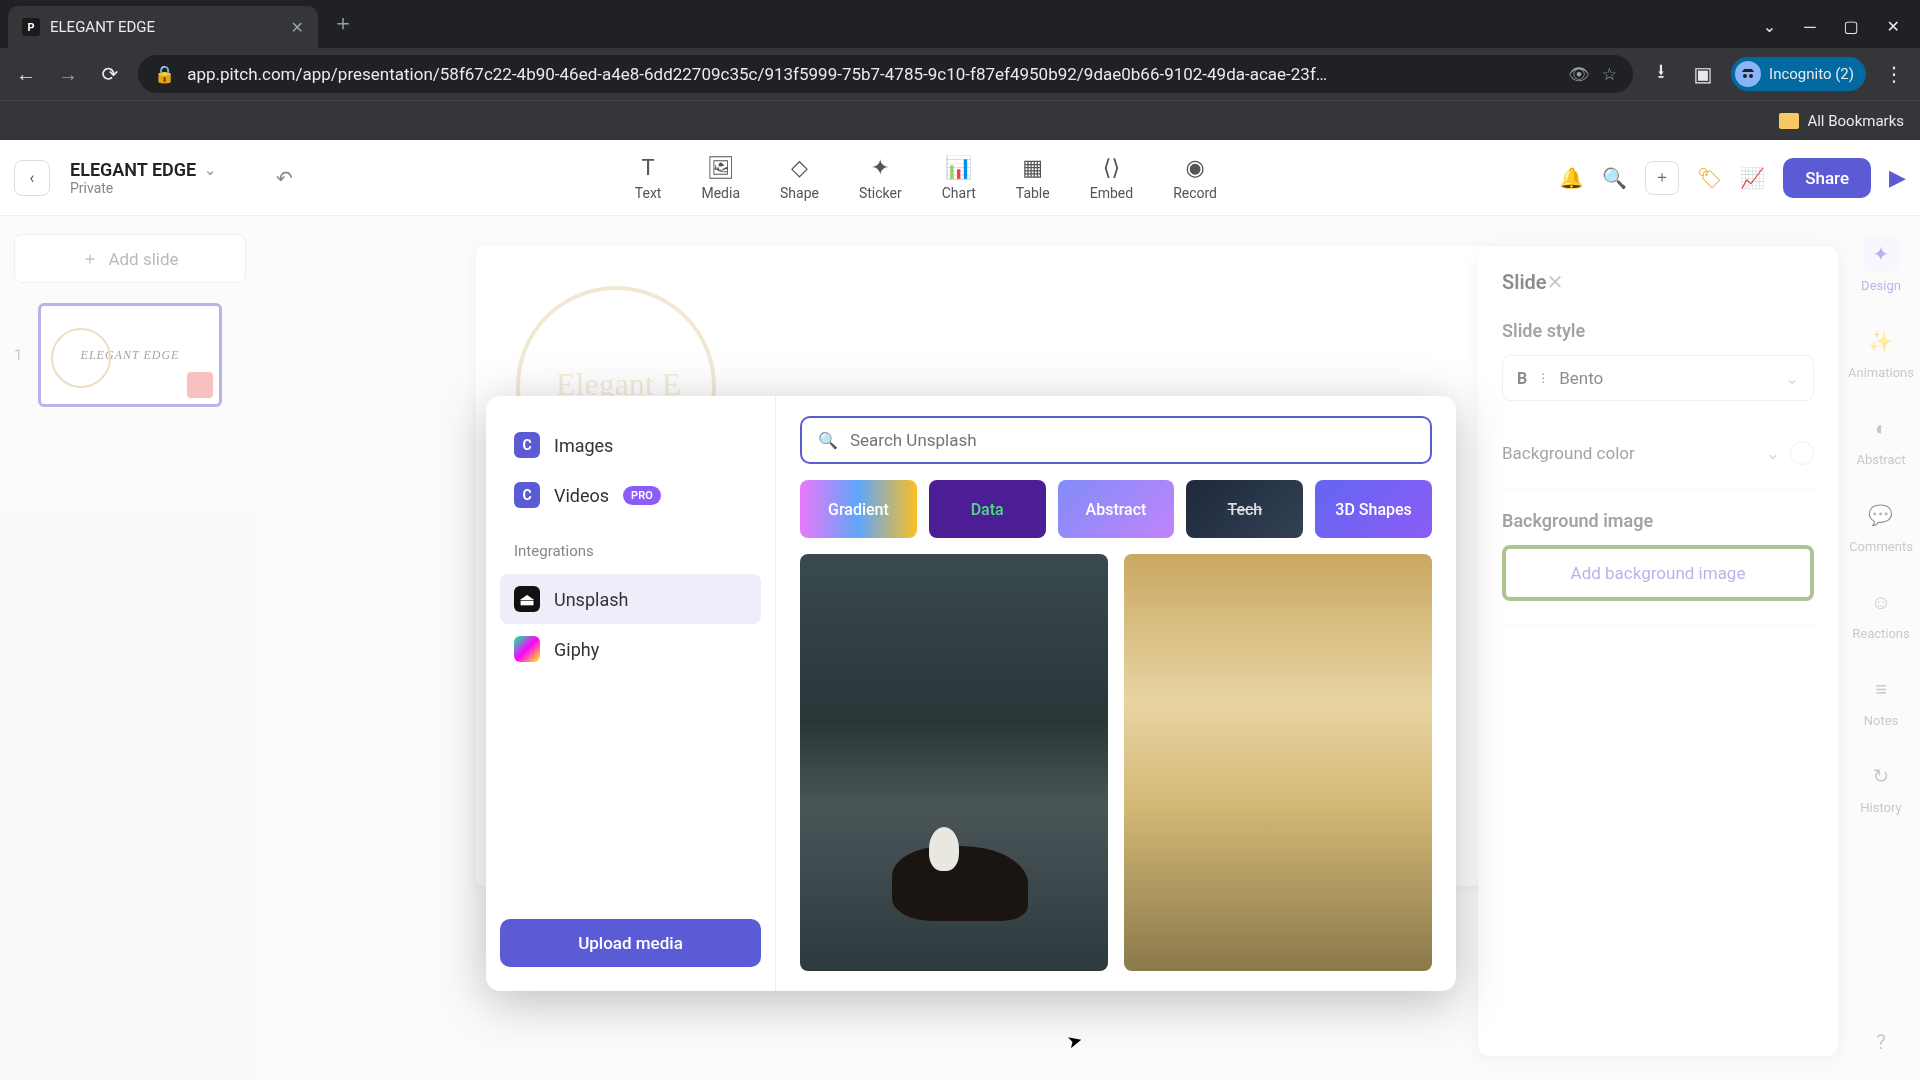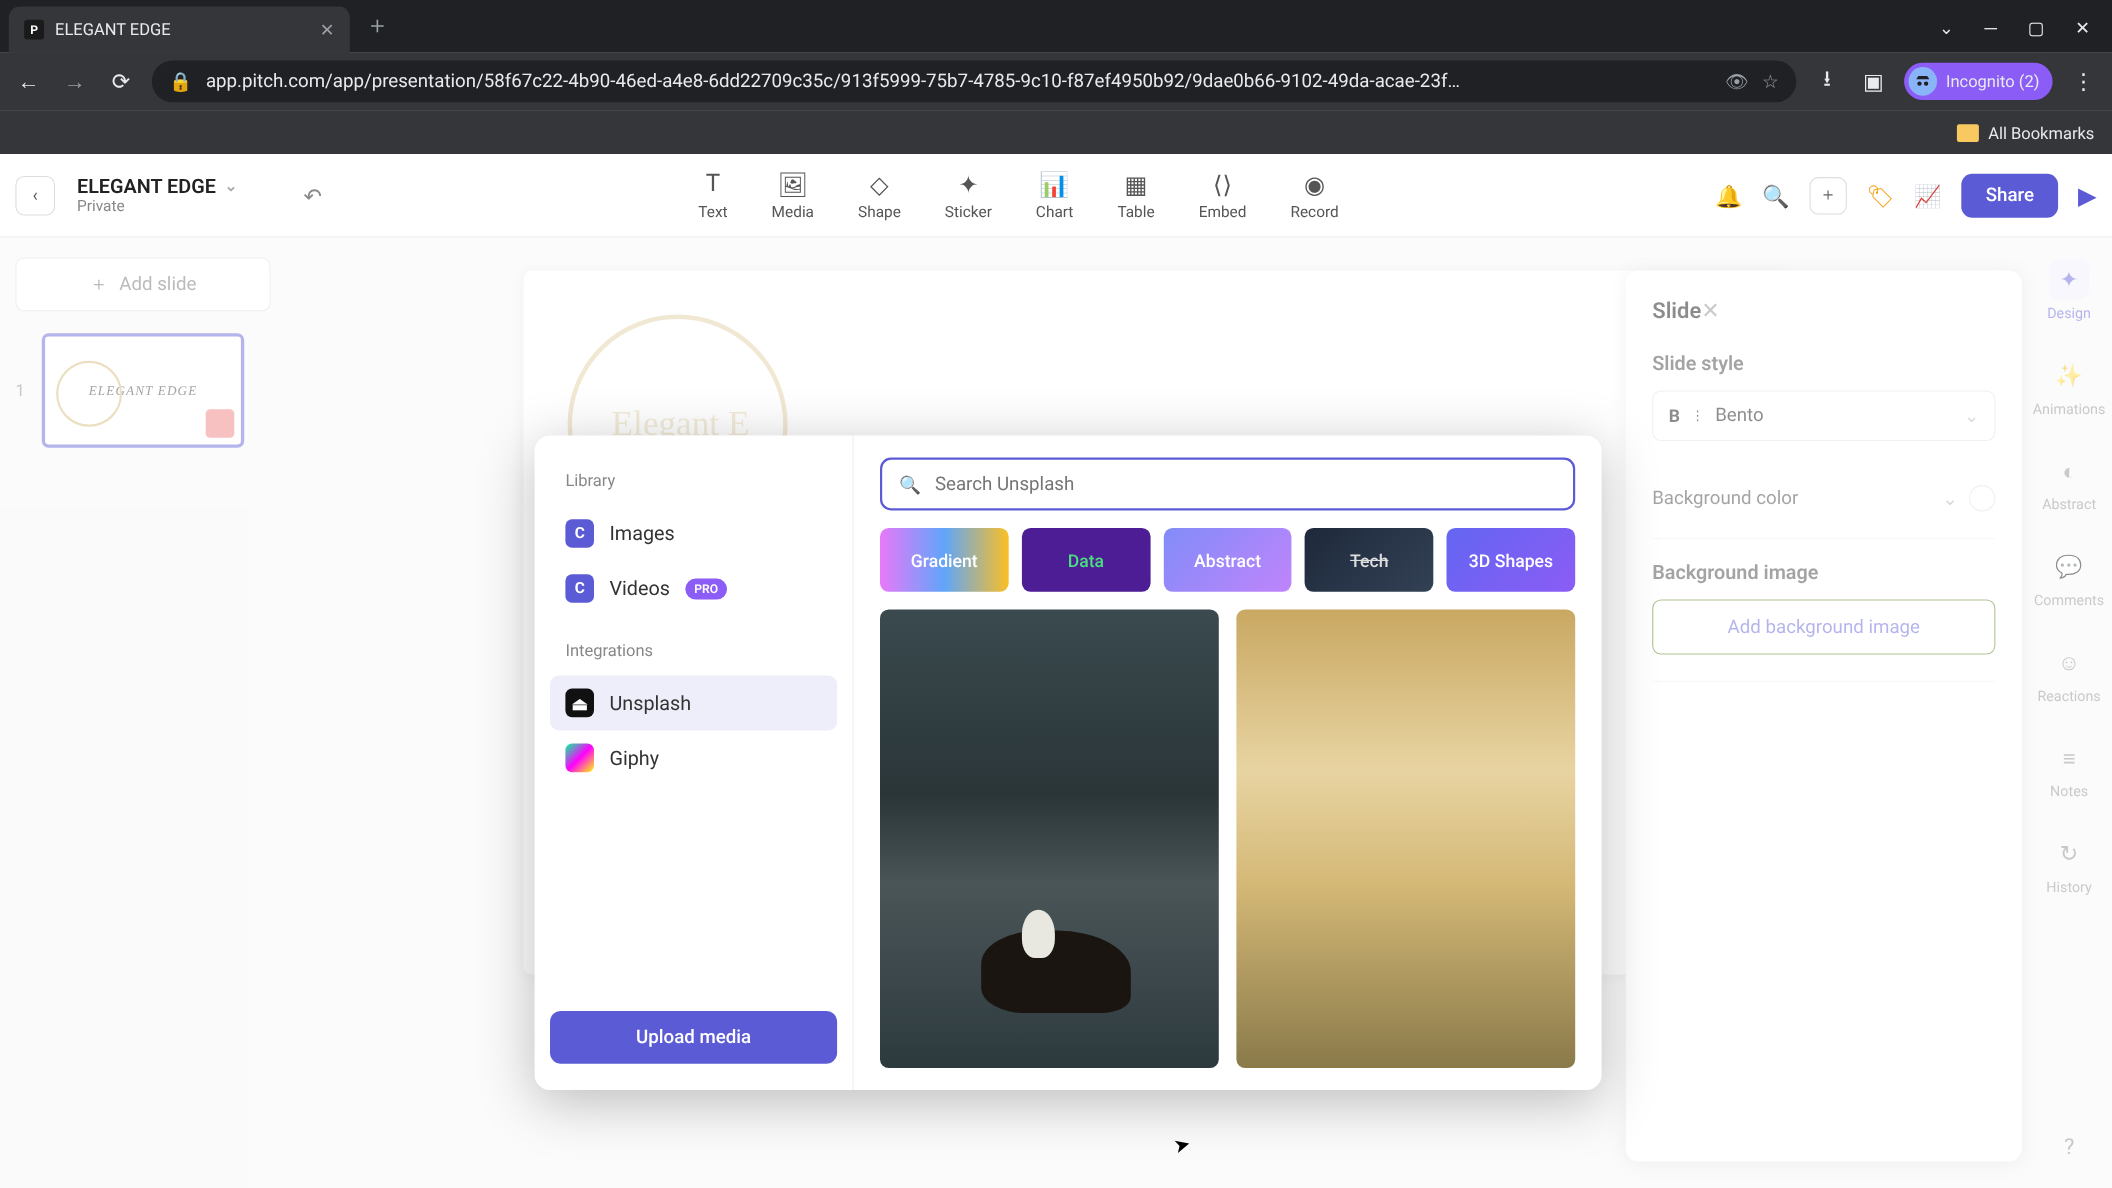--- a/index.html
+++ b/index.html
@@ -11,21 +11,21 @@
 .tab-favicon { width: 18px; height: 18px; background: #1a1a1a; border-radius: 3px; display: flex; align-items: center; justify-content: center; color: #fff; font-size: 11px; font-weight: bold; }
 .tab-title { flex: 1; }
 .tab-close { color: #9aa0a6; font-size: 16px; }
 .new-tab { color: #9aa0a6; font-size: 22px; margin-left: 14px; margin-bottom: 10px; }
 .window-controls { margin-left: auto; display: flex; gap: 28px; padding-right: 20px; margin-bottom: 12px; color: #e8eaed; }
 .browser-nav { background: #35363a; height: 52px; display: flex; align-items: center; padding: 0 12px; gap: 14px; }
 .nav-icon { color: #9aa0a6; font-size: 20px; width: 28px; text-align: center; }
 .nav-icon.active { color: #e8eaed; }
 .url-bar { flex: 1; background: #202124; border-radius: 22px; height: 38px; display: flex; align-items: center; padding: 0 16px; gap: 12px; color: #9aa0a6; font-size: 17px; }
 .url-text { flex: 1; color: #e8eaed; white-space: nowrap; overflow: hidden; }
-.profile-badge { background: #8b5cf6; border-radius: 20px; padding: 4px 12px 4px 4px; display: flex; align-items: center; gap: 8px; color: #e8eaed; font-size: 15px; }
+.profile-badge { background: #0369a1; border-radius: 20px; padding: 4px 12px 4px 4px; display: flex; align-items: center; gap: 8px; color: #e8eaed; font-size: 15px; }
 .profile-avatar { width: 26px; height: 26px; background: #8ab4f8; border-radius: 50%; display: flex; align-items: center; justify-content: center; }
 .bookmark-bar { background: #35363a; height: 40px; display: flex; align-items: center; justify-content: flex-end; padding: 0 16px; border-top: 1px solid #444; }
 .bookmark-item { display: flex; align-items: center; gap: 8px; color: #e8eaed; font-size: 15px; }
 .bookmark-folder { width: 20px; height: 16px; background: #f7c960; border-radius: 2px; }
 
 
 .app { position: absolute; top: 140px; left: 0; right: 0; bottom: 0; background: #f5f5f7; display: flex; flex-direction: column; }
 .app-header { height: 76px; display: flex; align-items: center; padding: 0 14px; gap: 20px; background: #fff; border-bottom: 1px solid #eee; }
 .back-btn { width: 36px; height: 36px; border: 1px solid #ddd; border-radius: 8px; display: flex; align-items: center; justify-content: center; color: #555; }
 .doc-title-block { display: flex; flex-direction: column; }
@@ -67,21 +67,21 @@
 
 .right-panel { position: absolute; right: 82px; top: 30px; width: 360px; background: #fff; border-radius: 12px; box-shadow: 0 2px 16px rgba(0,0,0,0.1); padding: 24px; height: 810px; }
 .rp-header { display: flex; align-items: center; margin-bottom: 26px; }
 .rp-title { font-size: 20px; font-weight: 600; }
 .rp-close { color: #888; font-size: 20px; }
 .rp-label { font-size: 18px; font-weight: 600; color: #333; margin-bottom: 14px; }
 .rp-select { border: 1px solid #ddd; border-radius: 8px; padding: 12px 14px; display: flex; align-items: center; gap: 10px; margin-bottom: 26px; }
 .rp-select-text { flex: 1; font-size: 17px; }
 .rp-row { display: flex; align-items: center; justify-content: space-between; padding: 14px 0; font-size: 17px; color: #333; }
 .rp-divider { height: 1px; background: #eee; margin: 10px 0 20px; }
-.rp-btn { width: 100%; border: 1px solid #4d7c0f; color: #5b5bd6; background: #fff; border-radius: 8px; padding: 14px; font-size: 17px; }
+.rp-btn { width: 100%; border: 4px solid #4d7c0f; color: #5b5bd6; background: #fff; border-radius: 8px; padding: 14px; font-size: 17px; }
 .toggle { width: 44px; height: 24px; background: #ddd; border-radius: 12px; position: relative; }
 .toggle::after { content: ''; position: absolute; left: 3px; top: 3px; width: 18px; height: 18px; background: #fff; border-radius: 50%; }
 .swatch { width: 24px; height: 24px; border-radius: 50%; border: 1px solid #ddd; background: #fff; }
 
 
 .right-rail { width: 78px; display: flex; flex-direction: column; align-items: center; gap: 30px; padding-top: 20px; }
 .rail-item { display: flex; flex-direction: column; align-items: center; gap: 6px; color: #888; font-size: 13px; }
 .rail-item.active { color: #5b5bd6; }
 .rail-icon { width: 36px; height: 36px; display: flex; align-items: center; justify-content: center; font-size: 20px; border-radius: 8px; }
 .rail-item.active .rail-icon { background: #eeeefb; }
@@ -317,21 +317,20 @@
           <span>History</span>
         </div>
       <div class="rail-item" style="margin-top:auto;margin-bottom:20px">
           <div class="rail-icon">?</div>
         </div>
     </div>
 
     <div class="modal-overlay"></div>
     <div class="modal">
       <div class="modal-sidebar">
-        <div class="ms-heading">Library</div>
         <div class="ms-item">
           <div class="ms-icon purple">C</div>
           <span>Images</span>
         </div>
         <div class="ms-item">
           <div class="ms-icon purple">C</div>
           <span>Videos</span>
           <span class="pro-tag">PRO</span>
         </div>
         <div class="ms-heading" style="margin-top:14px">Integrations</div>

